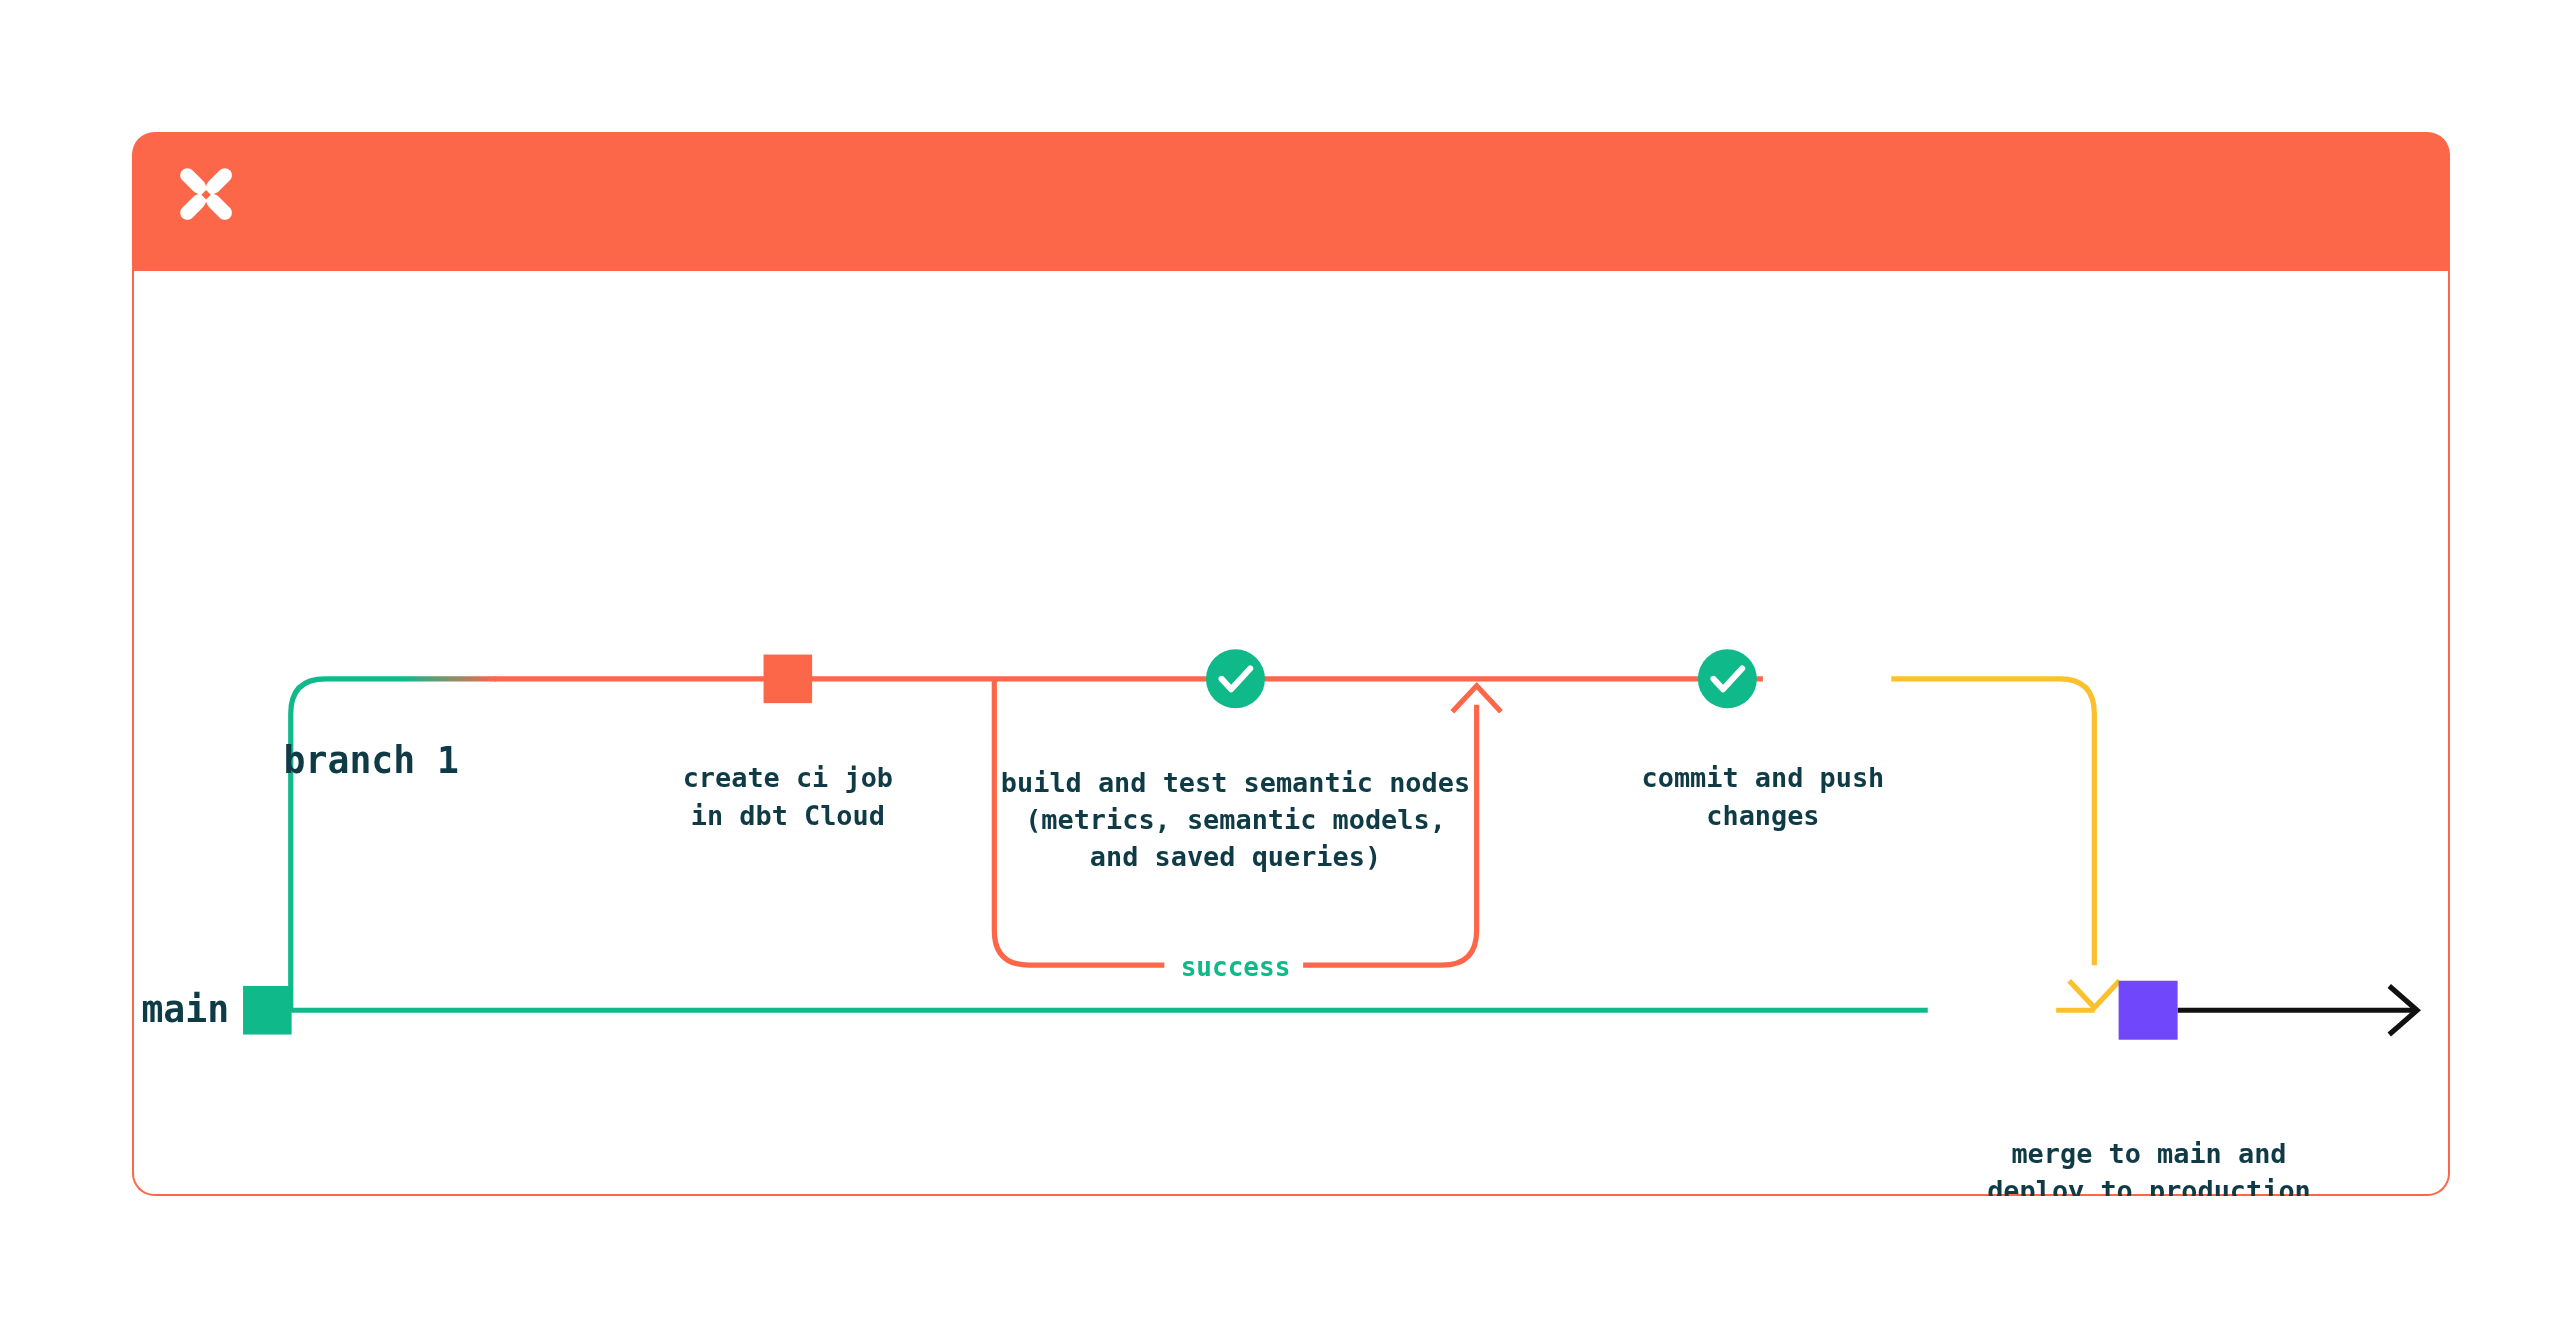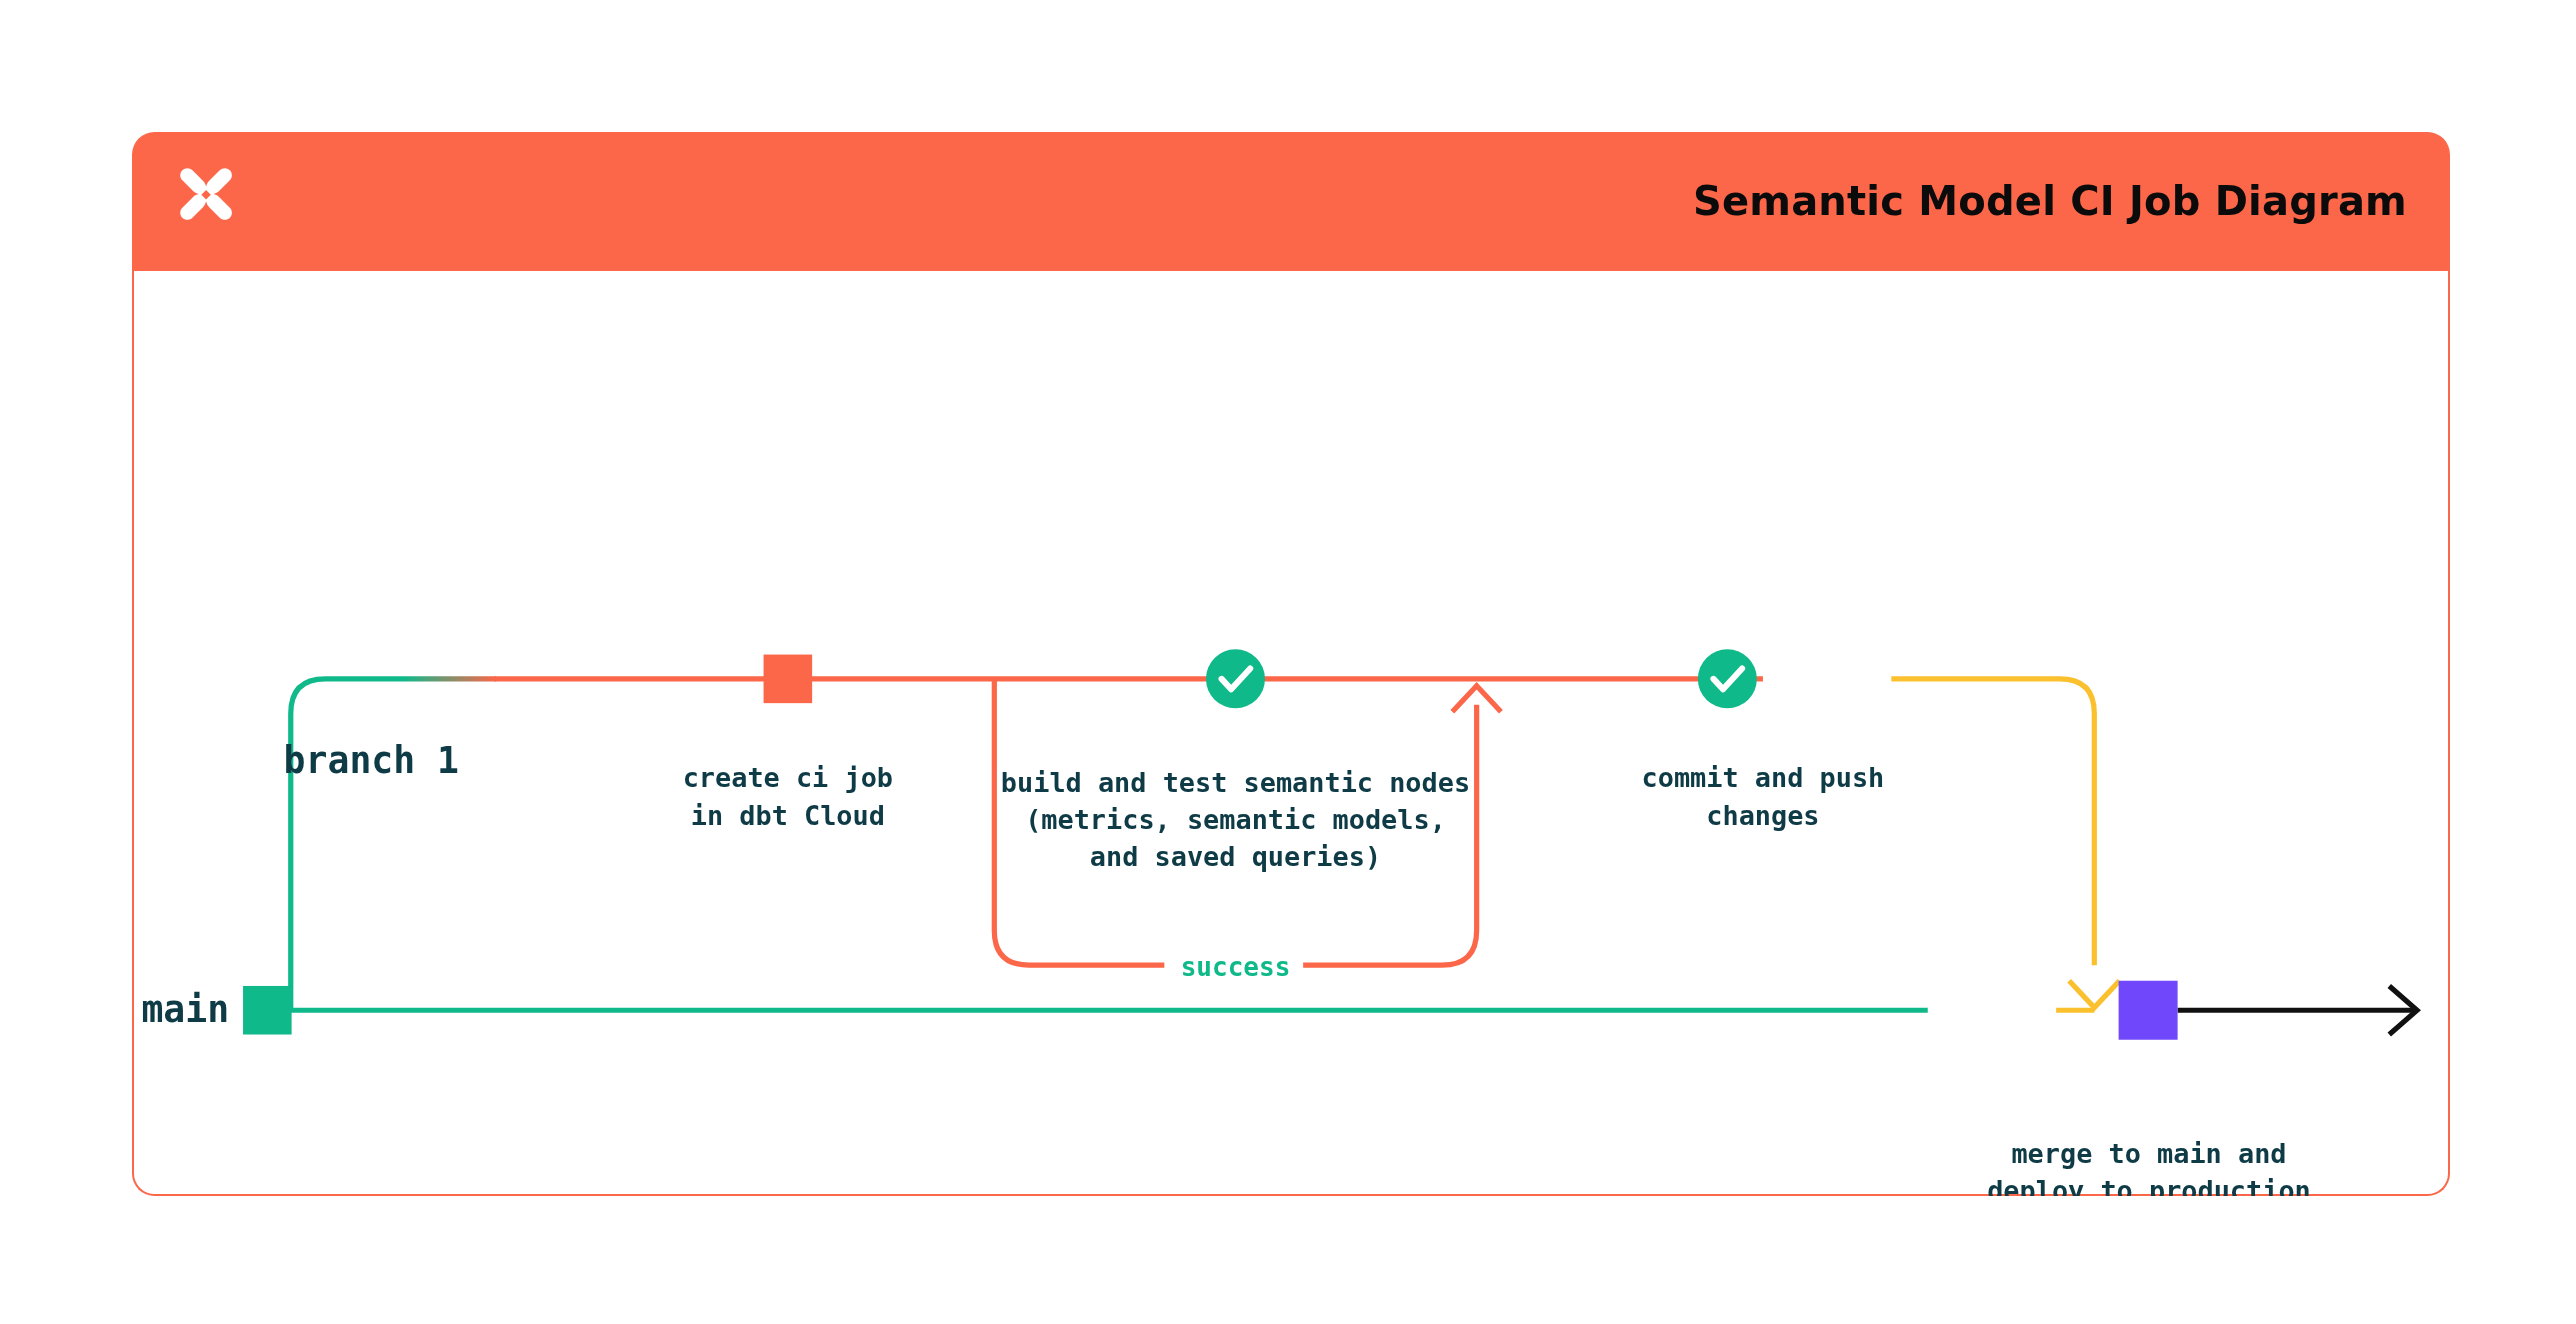--- a/index.html
+++ b/index.html
@@ -117,21 +117,20 @@
 
   <div class="card">
 
     <div class="card-header">
       <div class="logo">
         <svg viewBox="0 0 92 92" width="80" height="80" aria-hidden="true">
           <path fill="#ffffff" d="M16.5 9.5c3.2-3.2 8.4-3.2 11.6 0l12.1 12.1c1.9 1.9 3.1 4.3 3.6 6.8.5-2.5 1.7-4.9 3.6-6.8L59.5 9.5c3.2-3.2 8.4-3.2 11.6 0 3.2 3.2 3.2 8.4 0 11.6L59 33.2c-1.9 1.9-4.3 3.1-6.8 3.6 2.5.5 4.9 1.7 6.8 3.6l12.1 12.1c3.2 3.2 3.2 8.4 0 11.6-3.2 3.2-8.4 3.2-11.6 0L47.4 52c-1.9-1.9-3.1-4.3-3.6-6.8-.5 2.5-1.7 4.9-3.6 6.8L28.1 64.1c-3.2 3.2-8.4 3.2-11.6 0-3.2-3.2-3.2-8.4 0-11.6l12.1-12.1c1.9-1.9 4.3-3.1 6.8-3.6-2.5-.5-4.9-1.7-6.8-3.6L16.5 21.1c-3.2-3.2-3.2-8.4 0-11.6z"></path>
           <path fill="#FC6649" d="M43.8 32.2l5.4 5.4-5.4 5.4-5.4-5.4z"></path>
         </svg>
       </div>
-      <div class="card-title">Semantic Model CI Job Diagram</div>
     </div>
 
     <div class="body-notch-left"></div>
     <div class="body-notch-right"></div>
 
     <div class="card-body"></div>
 
     <div class="diagram">
       <svg width="2318" height="925" viewBox="0 0 2672 1066" xmlns="http://www.w3.org/2000/svg">
         <defs>

